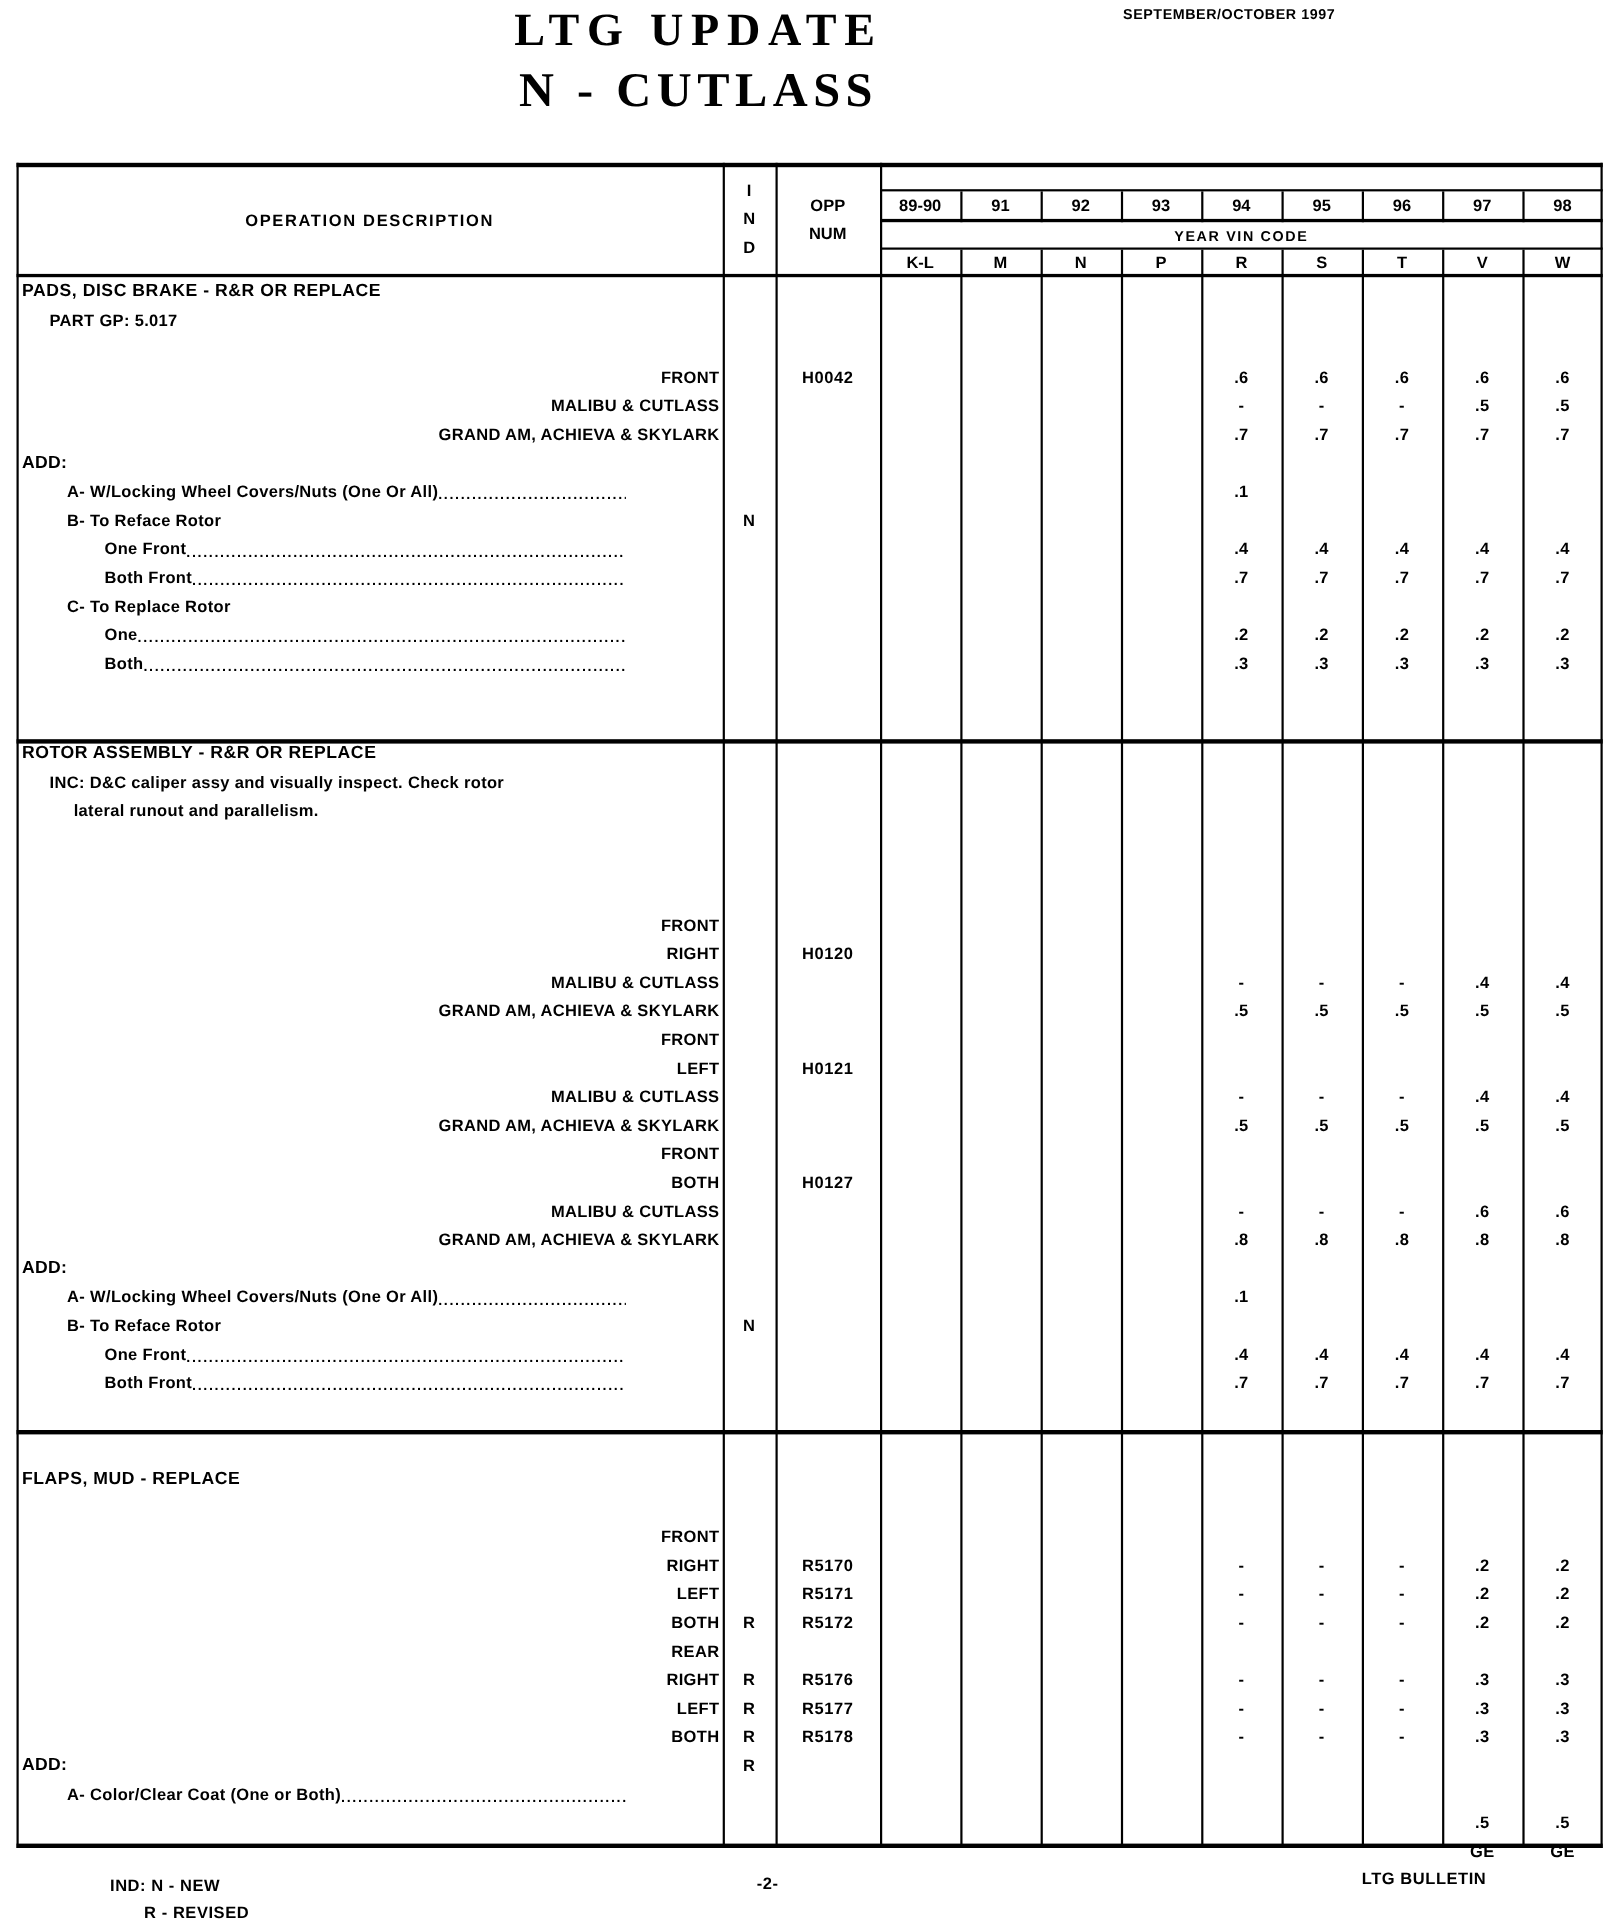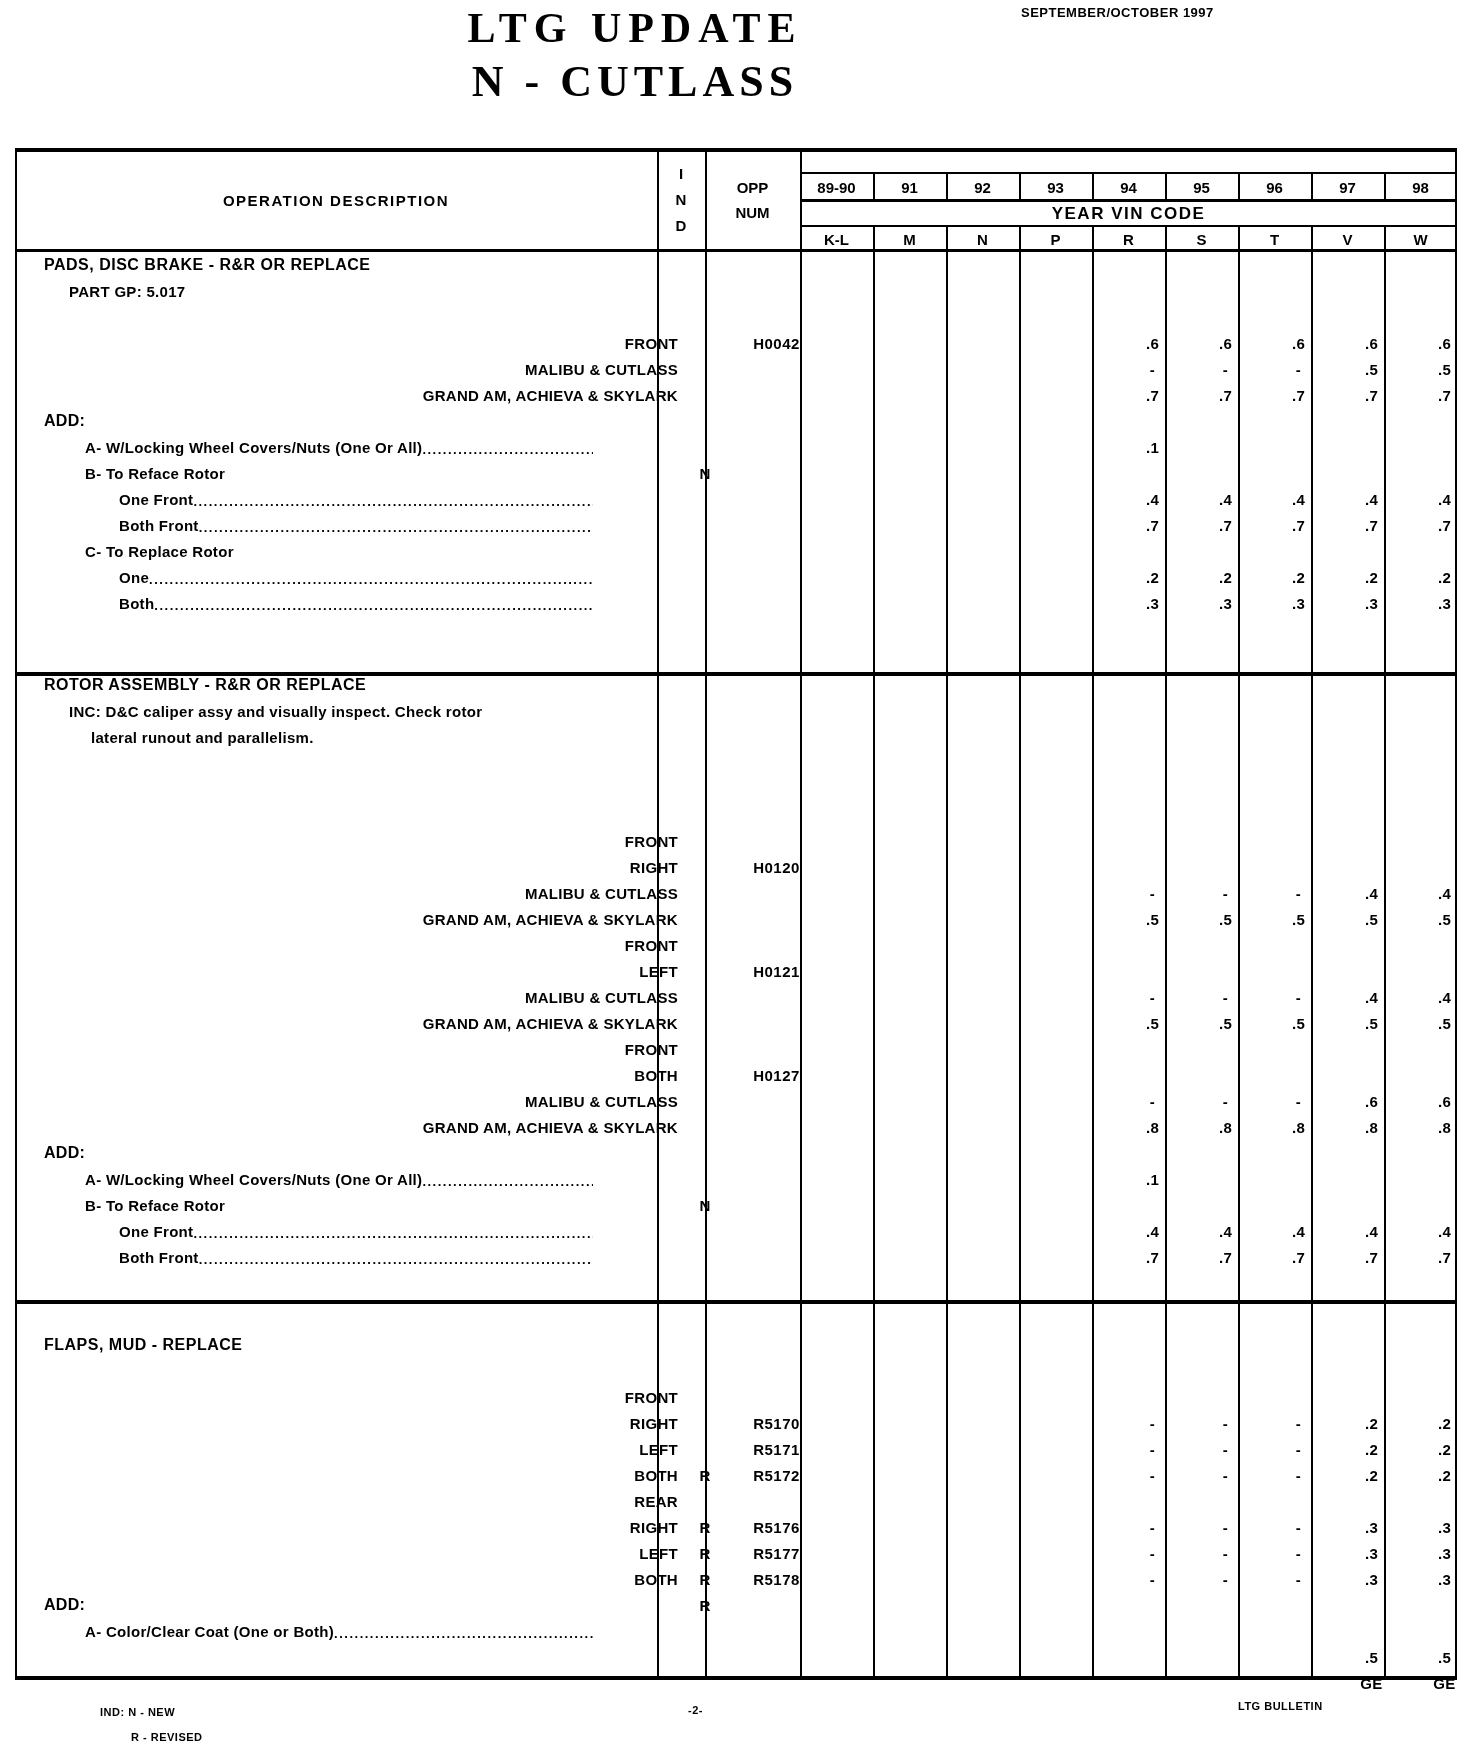--- a/index.html
+++ b/index.html
@@ -26,45 +26,45 @@
   .h-ind { position:absolute; left:642px; top:0; width:48px; height:104px;
            display:flex; flex-direction:column; align-items:center; justify-content:center;
            font-size:15px; line-height:26px; }
   .h-opp { position:absolute; left:690px; top:0; width:95px; height:104px;
            display:flex; flex-direction:column; align-items:center; justify-content:center;
            font-size:15px; line-height:25px; }
   .h-my  { position:absolute; left:785px; top:0;  width:657px; height:26px;
            display:flex; align-items:center; justify-content:center; font-size:15px; letter-spacing:2px; }
   .h-years { position:absolute; left:785px; top:26px; width:657px; height:27px; display:flex; }
   .h-vin { position:absolute; left:785px; top:53px; width:657px; height:26px;
-           display:flex; align-items:center; justify-content:center; font-size:17px; letter-spacing:1.5px; }
+           display:flex; align-items:center; justify-content:center; font-size:13px; letter-spacing:1.5px; }
   .h-codes { position:absolute; left:785px; top:79px; width:657px; height:25px; display:flex; }
   .hcell { width:73px; display:flex; align-items:center; justify-content:center; font-size:15px; }
 
   
   #tbody { position:absolute; left:0; top:104px; width:1442px; }
-  .section { overflow:hidden;padding-left:24px; }
+  .section { overflow:hidden; }
   .trow { display:flex; height:26px; align-items:center; font-size:15px; letter-spacing:0.3px; }
   .c-desc { width:642px; height:100%; display:flex; align-items:center; overflow:hidden; flex-shrink:0; }
   .c-ind  { width:48px;  text-align:center; flex-shrink:0; }
   .c-opp  { width:95px;  text-align:center; flex-shrink:0; letter-spacing:0.5px; }
   .c-val  { width:73px;  text-align:center; flex-shrink:0; }
   .dtext { white-space:nowrap; }
   .s-h  .dtext { padding-left:5px;  font-size:16px; letter-spacing:0.5px; }
   .s-p  .dtext { padding-left:30px; }
   .s-p2 .dtext { padding-left:52px; }
   .s-l  .dtext { padding-left:5px;  font-size:16px; }
   .s-a  .dtext { padding-left:46px; }
   .s-b  .dtext { padding-left:80px; }
   .s-r  .c-desc { justify-content:flex-end; }
   .s-r  .dtext { padding-right:3px; }
   .leader { flex:1 1 auto; overflow:hidden; white-space:nowrap; margin-right:88px;
             font-size:13px; letter-spacing:1.5px; align-self:flex-end; line-height:21px; }
 
-  .footer-item { position:absolute; font-size:11px; letter-spacing:0.5px; }
+  .footer-item { position:absolute; font-size:15px; letter-spacing:0.5px; }
   .f-ind1 { left:100px;  top:1706px; }
   .f-ind2 { left:131px;  top:1731px; }
   .f-page { left:688px;  top:1704px; }
   .f-bull { left:1238px; top:1700px; }
 </style>
 </head>
 <body>
 
 <div class="page">
 

